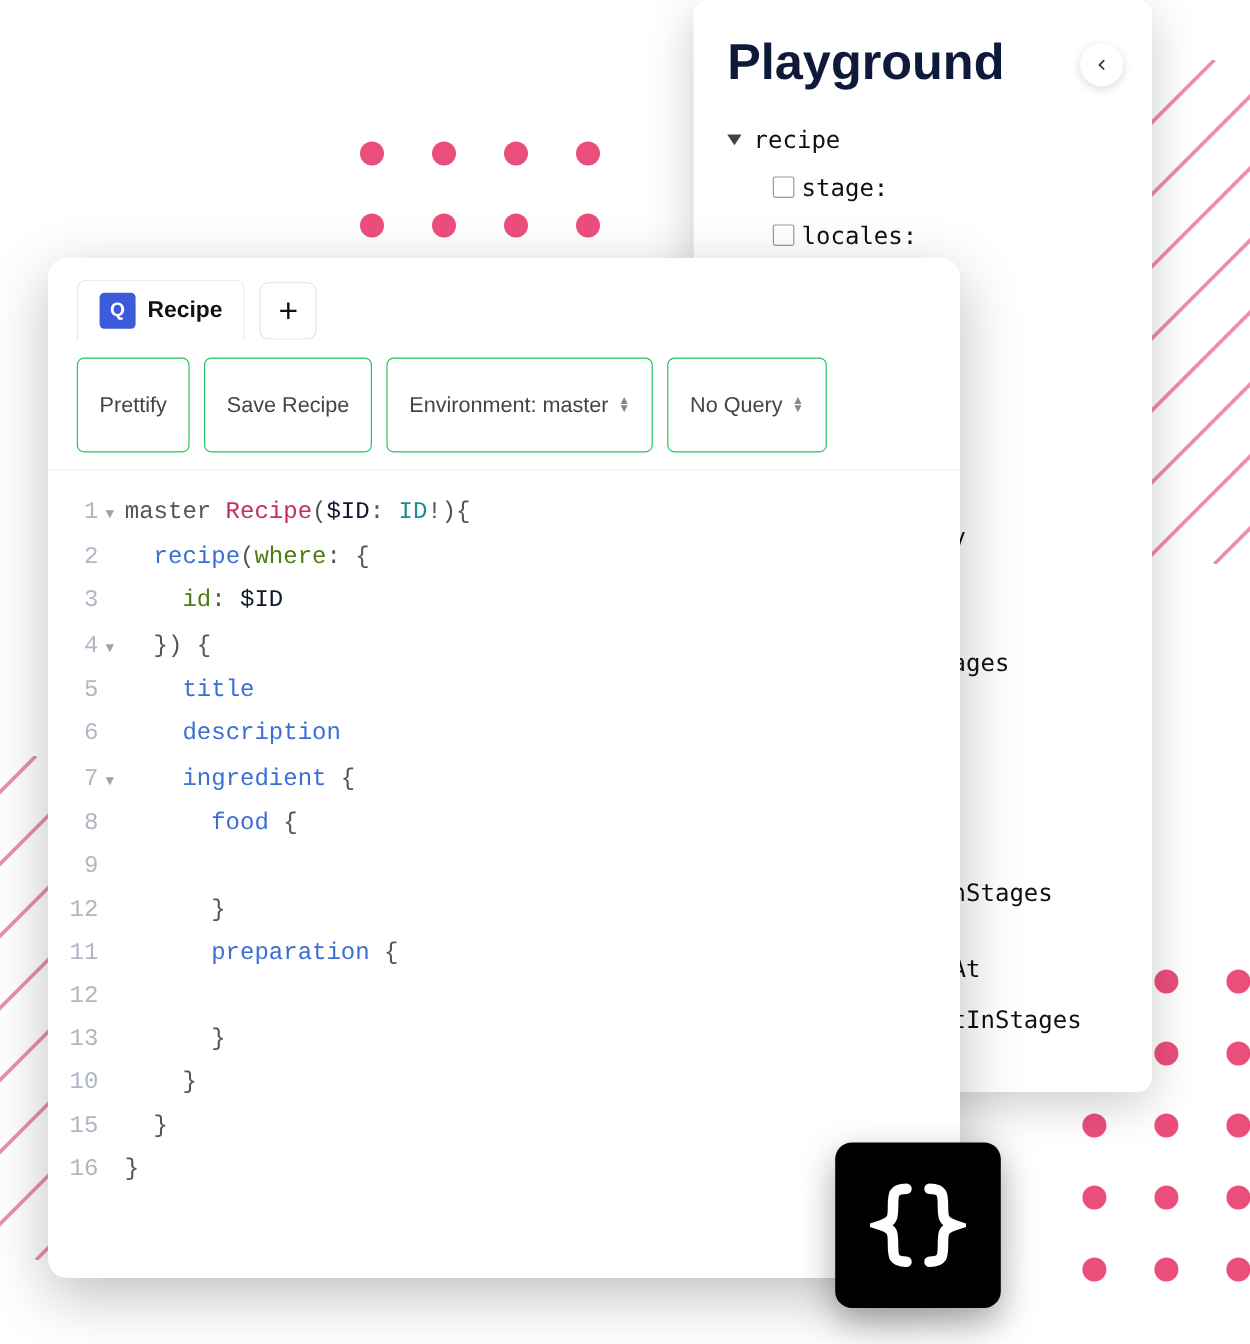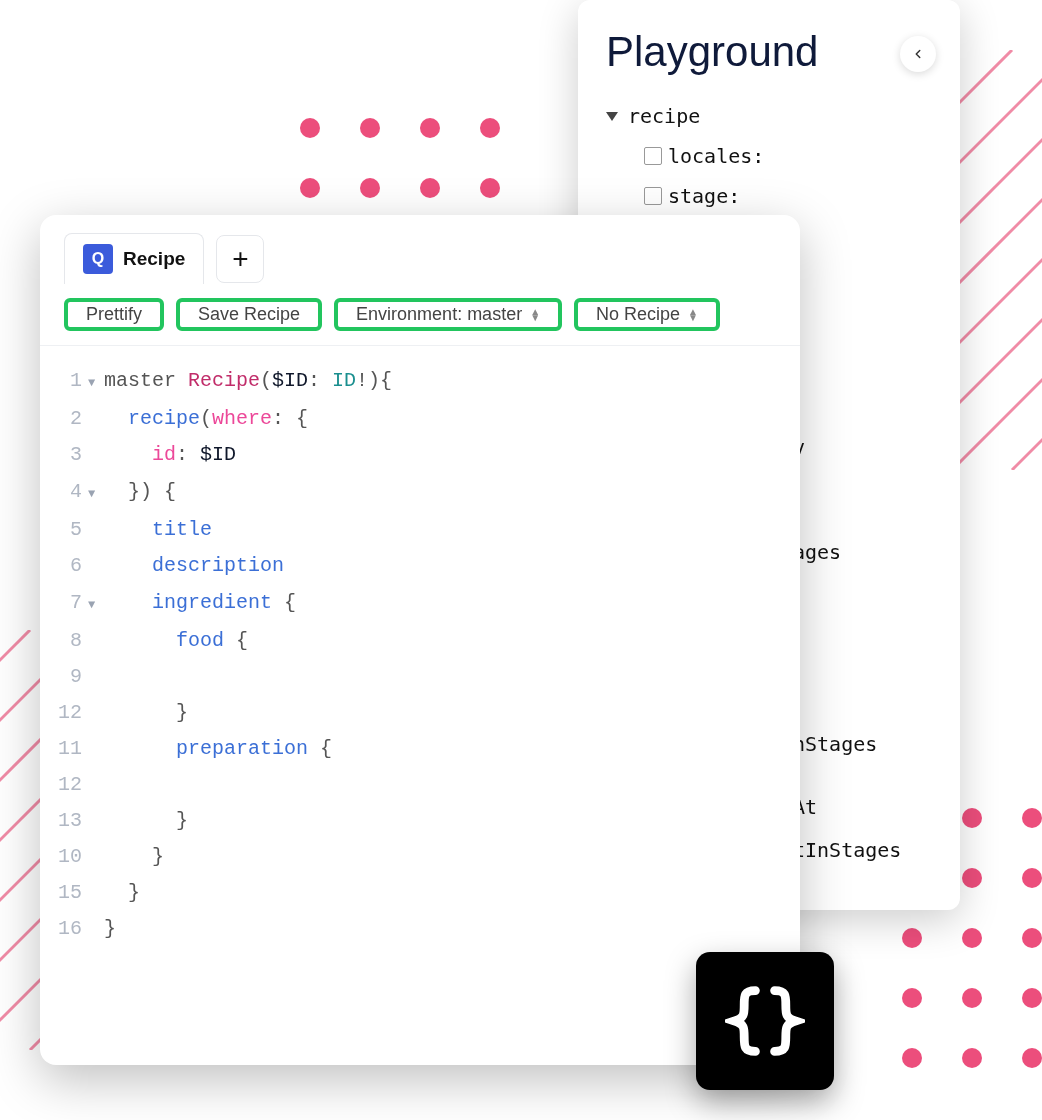--- a/index.html
+++ b/index.html
@@ -12,48 +12,48 @@
 .dot { width: 20px; height: 20px; border-radius: 50%; background: #ec4e7c; }
 
 
 .stripes { position: absolute; z-index: 0; }
 .stripes svg { display: block; }
 .stripes.tr { top: 50px; right: -30px; }
 .stripes.bl { bottom: 70px; left: -30px; }
 
 
 .playground { position: absolute; top: 0; left: 578px; width: 382px; height: 910px; background: #fff; border-radius: 12px; box-shadow: 0 10px 40px rgba(0,0,0,.2); z-index: 2; padding: 28px; font-family: "SFMono-Regular", Consolas, monospace; }
-.playground h1 { font-family: -apple-system, sans-serif; font-size: 42px; font-weight: 400; color: #0f1a3a; margin-bottom: 20px; }
+.playground h1 { font-family: -apple-system, sans-serif; font-size: 42px; font-weight: 700; color: #0f1a3a; margin-bottom: 20px; }
 .collapse-btn { position: absolute; top: 36px; right: 24px; width: 36px; height: 36px; border-radius: 50%; background: #fff; box-shadow: 0 2px 8px rgba(0,0,0,.15); display: flex; align-items: center; justify-content: center; color: #333; }
 .tree { font-size: 20px; color: #111; line-height: 2; margin-top: 10px; }
 .tree-row { display: flex; align-items: center; gap: 6px; }
 .tree-row.indent { padding-left: 38px; }
 .tri { width: 0; height: 0; border-left: 6px solid transparent; border-right: 6px solid transparent; border-top: 9px solid #444; margin-right: 4px; }
 .chk { width: 18px; height: 18px; border: 1.5px solid #999; border-radius: 2px; display: inline-block; }
 .peek { position: absolute; left: 215px; font-size: 20px; color: #111; }
 .peek.p1 { top: 435px; } .peek.p2 { top: 540px; } .peek.p3 { top: 732px; } .peek.p4 { top: 795px; } .peek.p5 { top: 838px; }
 
 
 .editor { position: absolute; top: 215px; left: 40px; width: 760px; height: 850px; background: #fff; border-radius: 16px; box-shadow: 0 15px 50px rgba(0,0,0,.25); z-index: 3; display: flex; flex-direction: column; overflow: hidden; }
 .tabs { display: flex; align-items: center; gap: 12px; padding: 18px 24px 0; }
 .tab { display: flex; align-items: center; gap: 10px; padding: 10px 18px; border: 1px solid #e5e7eb; border-bottom: none; border-radius: 8px 8px 0 0; background: #fff; }
 .tab-badge { width: 30px; height: 30px; background: #3b5bdb; color: #fff; display: flex; align-items: center; justify-content: center; border-radius: 4px; font-weight: 700; font-size: 16px; }
 .tab-label { font-weight: 700; font-size: 19px; color: #111; }
 .add-tab { width: 48px; height: 48px; display: flex; align-items: center; justify-content: center; border: 1px solid #e5e7eb; border-radius: 8px; font-size: 28px; color: #111; }
 .toolbar { display: flex; gap: 12px; padding: 14px 24px; border-bottom: 1px solid #eef0f3; }
-.btn { border: 4px solid #22c55e; background: #fff; padding: 2px 18px; border-radius: 6px; font-size: 18px; color: #444; display: flex; align-items: center; gap: 8px; text-align: center; }
+.btn { border: 1px solid #22c55e; background: #fff; padding: 28px 18px; border-radius: 6px; font-size: 18px; color: #444; display: flex; align-items: center; gap: 8px; text-align: center; }
 .updown { display:inline-block; font-size: 10px; line-height: 6px; color: #888; }
 .code { flex: 1; padding: 16px 0; font-family: "SFMono-Regular", Consolas, "Liberation Mono", monospace; font-size: 20px; overflow: hidden; }
 .code-line { display: flex; align-items: baseline; line-height: 36px; }
 .gutter { width: 48px; text-align: right; color: #b0b7c3; padding-right: 6px; flex-shrink: 0; }
 .fold { width: 16px; color: #9aa3b2; font-size: 12px; flex-shrink:0; padding-top:3px; }
 .txt { white-space: pre; }
 .k-def { color: #c12d6a; }
 .k-field { color: #3b6fd6; }
-.k-arg { color: #ec4899; margin-top: 48px; }
+.k-arg { color: #4d7c0f; margin-top: 48px; }
 .k-var { color: #0f172a; }
 .k-type { color: #1a8f8f; }
 .k-punct { color: #555; }
 
 
 .braces { position: absolute; bottom: 30px; left: 696px; width: 138px; height: 138px; background: #000; border-radius: 14px; display: flex; align-items: center; justify-content: center; z-index: 5; box-shadow: 0 12px 30px rgba(0,0,0,.35); }
 .braces svg { width: 80px; height: 80px; }
 </style>
 </head>
 <body>
@@ -124,25 +124,25 @@
         <path d="M15 18l-6-6 6-6" stroke="#333" stroke-width="2.5" fill="none" stroke-linecap="round" stroke-linejoin="round"></path>
       </svg>
   </div>
   <div class="tree">
     <div class="tree-row">
       <span class="tri"></span>
       <span>recipe</span>
     </div>
     <div class="tree-row indent">
       <span class="chk"></span>
-      <span>locales:</span>
+      <span>stage:</span>
     </div>
     <div class="tree-row indent">
       <span class="chk"></span>
-      <span>stage:</span>
+      <span>locales:</span>
     </div>
   </div>
   <span class="peek p1">v</span>
   <span class="peek p2">ages</span>
   <span class="peek p3">nStages</span>
   <span class="peek p4">At</span>
   <span class="peek p5">tInStages</span>
 </div>
 
 <div class="editor">
@@ -160,21 +160,21 @@
         <span>Prettify</span>
       </div>
     <div class="btn">
         <span>Save Recipe</span>
       </div>
     <div class="btn">
         <span>Environment: master</span>
         <span class="updown">▲<br>▼</span>
       </div>
     <div class="btn">
-        <span>No Recipe</span>
+        <span>No Query</span>
         <span class="updown">▲<br>▼</span>
       </div>
   </div>
   <div class="code" id="code">
       <div class="code-line">
         <span class="gutter">1</span>
         <span class="fold">▼</span>
         <span class="txt"><span class="k-punct">master </span><span class="k-def">Recipe</span><span class="k-punct">(</span><span class="k-var">$ID</span><span class="k-punct">: </span><span class="k-type">ID</span><span class="k-punct">!){</span></span>
       </div>
       <div class="code-line">

